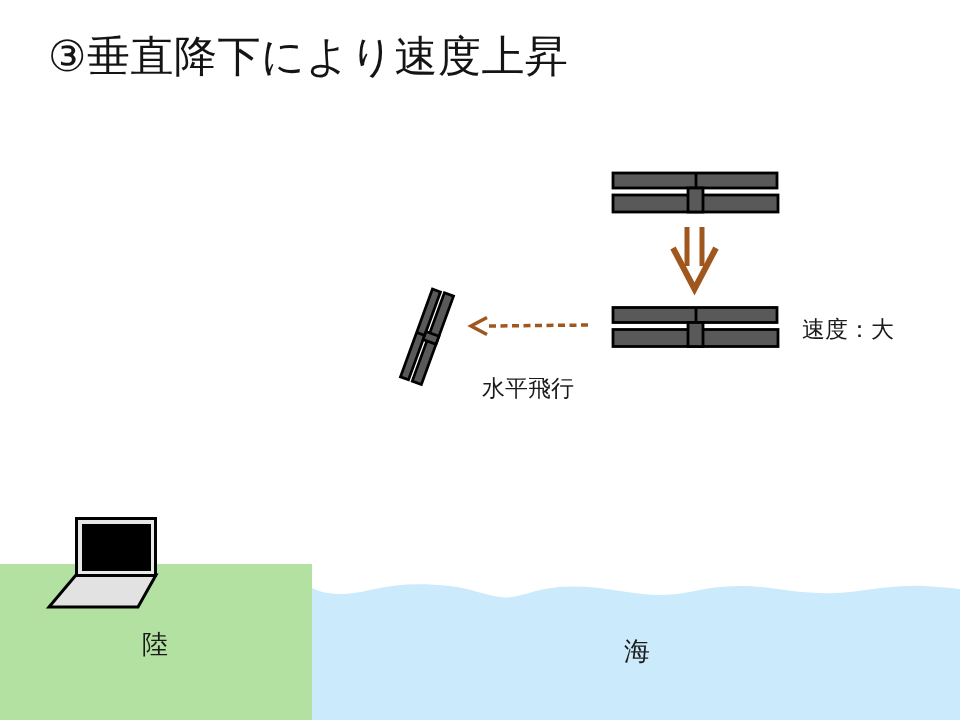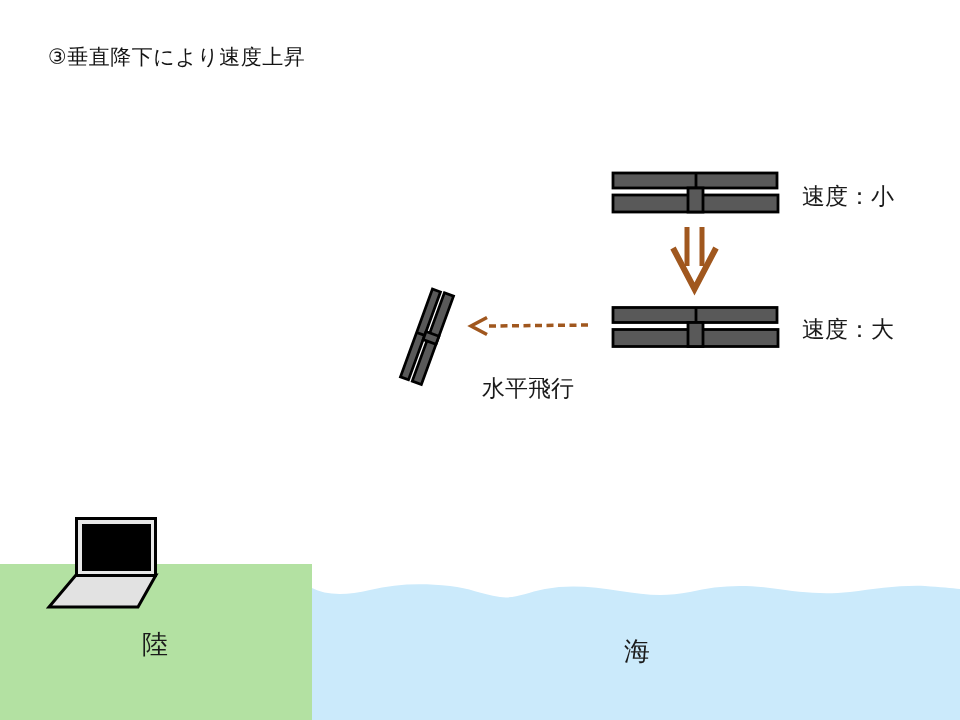--- a/index.html
+++ b/index.html
@@ -6,21 +6,21 @@
   .stage {
     position:relative; width:960px; height:720px; overflow:hidden;
     background:#ffffff;
     font-family:"Liberation Sans","DejaVu Sans",sans-serif;
     color:#111;
   }
   .art { position:absolute; left:0; top:0; }
   .label { position:absolute; white-space:pre; color:#1a1a1a; }
   .title {
     position:absolute; left:48px; top:36px;
-    font-size:21px; line-height:41px; font-weight:500;
+    font-size:43px; line-height:41px; font-weight:500;
     letter-spacing:0.5px; color:#141414;
   }
   .title .line2 { display:block; padding-left:30px; }
   .speed-label { font-size:23px; font-weight:500; }
   .flight-label { font-size:23px; font-weight:500; }
   .region-label { font-size:26px; font-weight:500; }
   
   .gbar { fill:var(--glider-fill,#595959); stroke:var(--glider-stroke,#000); }
   .gline { stroke:var(--glider-stroke,#000); }
   .land { fill:var(--land-green,#B3E1A2); }
@@ -75,21 +75,20 @@
     <g>
       <line class="brown-stroke" x1="489" y1="326" x2="591" y2="325" stroke-width="3.5" stroke-dasharray="7 4.5"></line>
       <polyline class="brown-stroke" points="487,317.5 471,326 487,334.5" stroke-width="3.5"></polyline>
     </g>
   </svg>
 
   <div class="title">
     <span class="line1">③垂直降下により速度上昇</span>
   </div>
 
-  <div class="label speed-label" style="left:802px; top:181px;">速度：小</div>
 
   <div class="label flight-label" style="left:482px; top:373px;">水平飛行</div>
 
   <div class="label speed-label" style="left:802px; top:314px;">速度：大</div>
 
   <div class="label region-label" style="left:142px; top:627px;">陸</div>
 
   <div class="label region-label" style="left:624px; top:634px;">海</div>
 
 </div>

